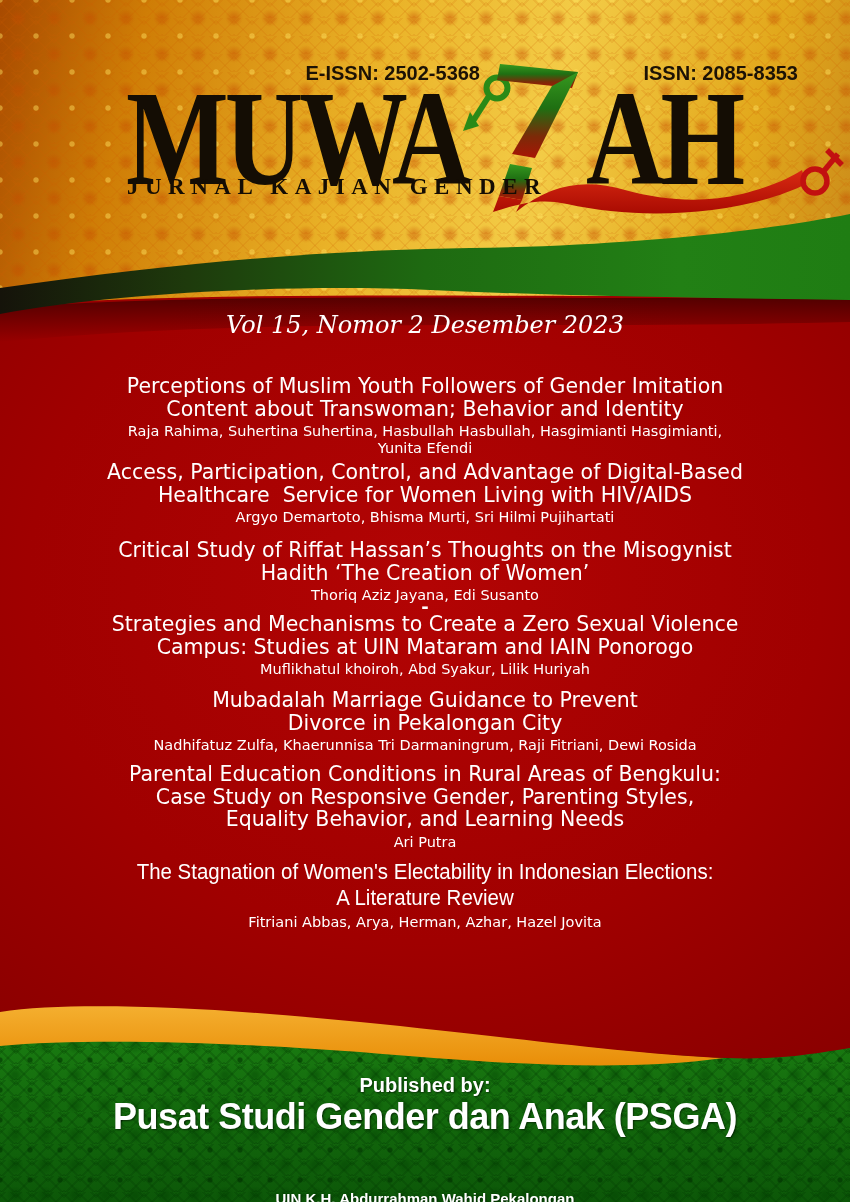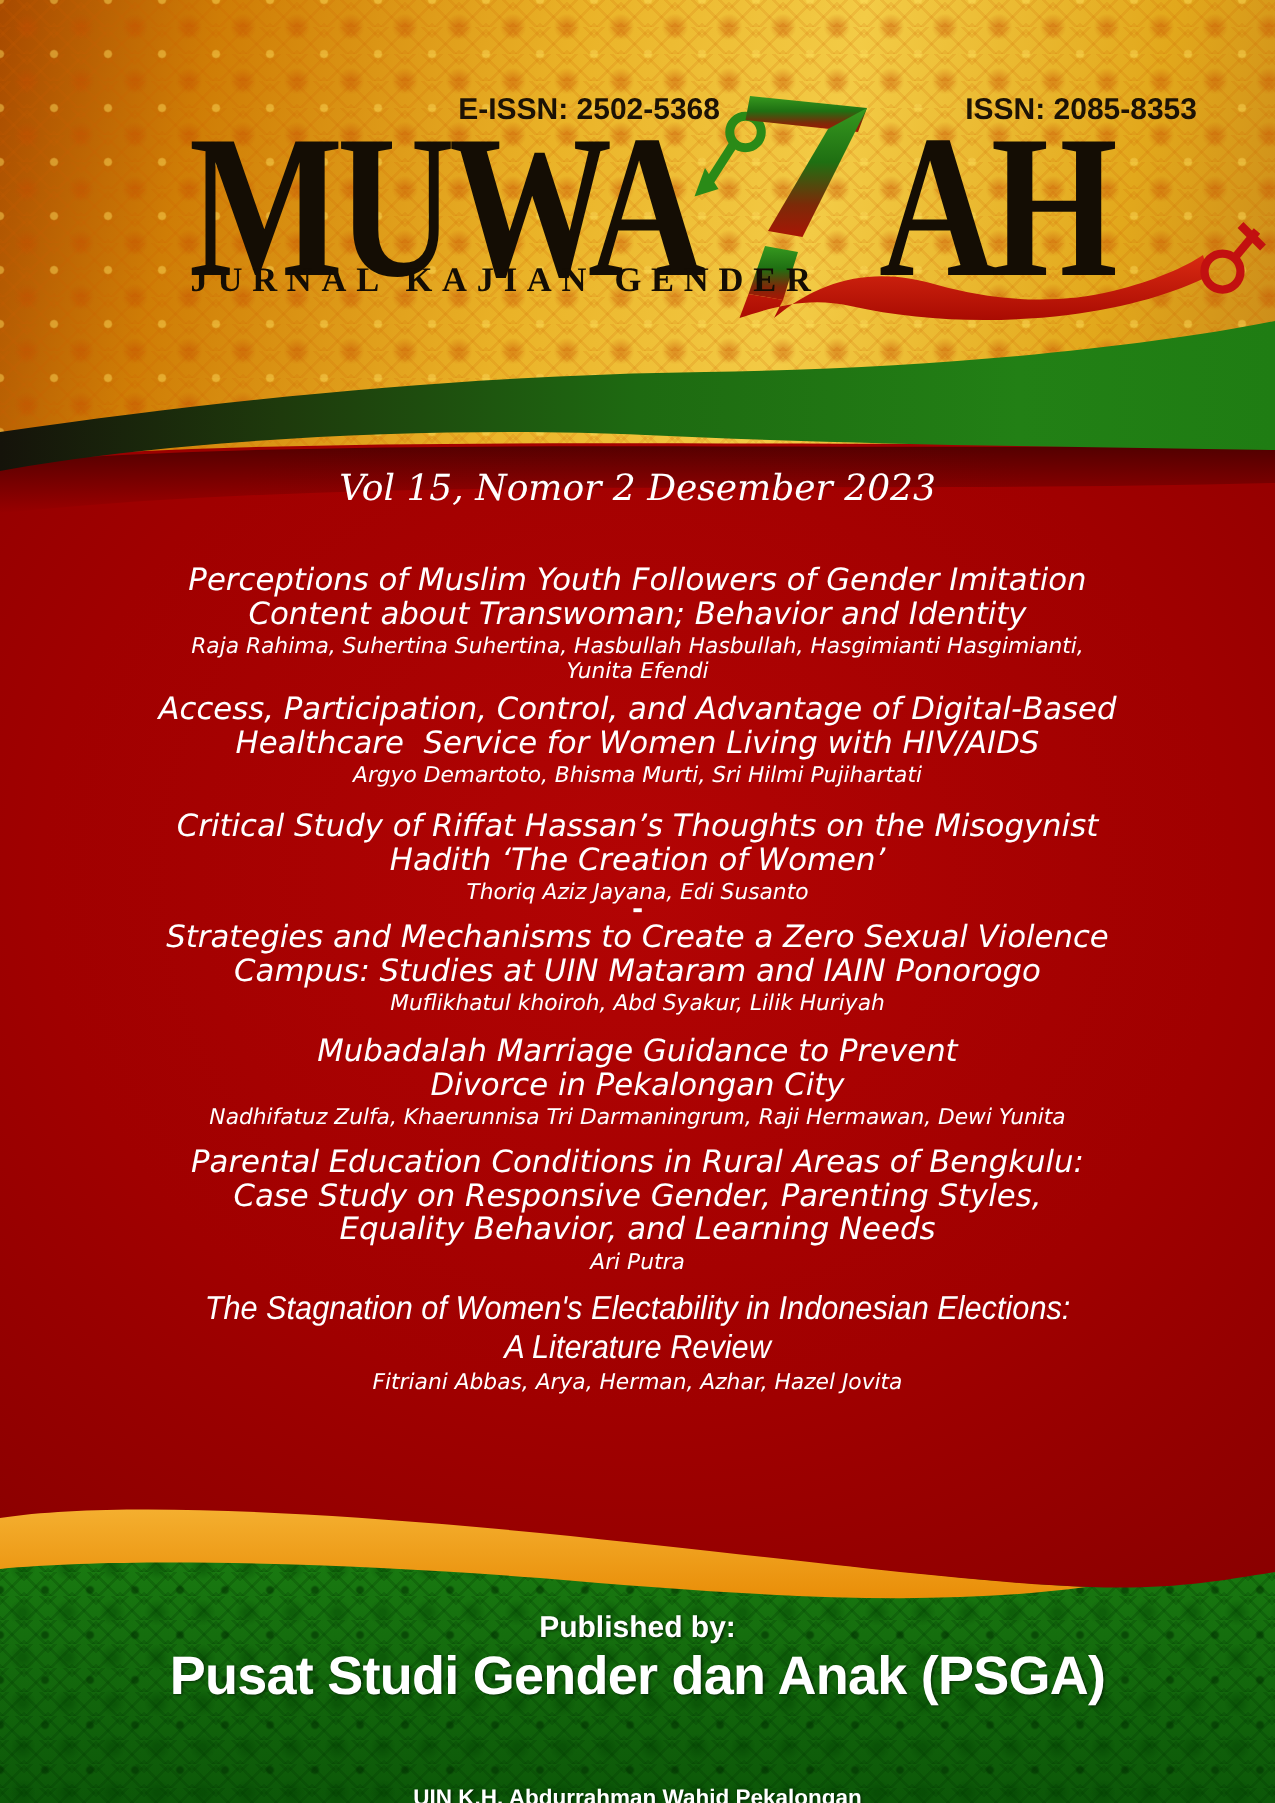--- a/index.html
+++ b/index.html
@@ -51,21 +51,21 @@
     position:absolute;left:127px;top:174px;z-index:6;color:#140d04;
     font-family:"Liberation Serif",serif;font-size:23px;font-weight:600;letter-spacing:6.5px;white-space:nowrap;
   }
   .logo-z-svg{position:absolute;left:440px;top:40px;width:420px;height:190px;z-index:5;}
   
   .red-content{position:absolute;left:0;top:0;width:850px;height:1202px;z-index:7;pointer-events:none;}
   .vol-line{
     position:absolute;left:0;top:311px;width:850px;text-align:center;color:#ffffff;
     font-family:"DejaVu Serif","Liberation Serif",serif;font-style:italic;font-size:24px;
   }
-  .article{position:absolute;left:0;width:850px;text-align:center;color:#ffffff;font-style:italic;}
+  .article{position:absolute;left:0;width:850px;text-align:center;color:#ffffff;}
   .article .t{
     font-family:"DejaVu Sans",sans-serif;font-size:20.5px;line-height:22.5px;white-space:pre-wrap;
   }
   .article .a{
     font-family:"DejaVu Sans",sans-serif;font-size:14.5px;line-height:16.5px;white-space:pre-wrap;margin-top:3px;
   }
   .article.narrow .t{
     font-family:"Liberation Sans",sans-serif;font-size:22px;line-height:26px;
     transform:scale(.93,1);transform-origin:top center;
   }
@@ -195,21 +195,21 @@
 
     <div class="article art3">
       <div class="t">Strategies and Mechanisms to Create a Zero Sexual Violence
 Campus: Studies at UIN Mataram and IAIN Ponorogo</div>
       <div class="a">Muflikhatul khoiroh, Abd Syakur, Lilik Huriyah</div>
     </div>
 
     <div class="article art4">
       <div class="t">Mubadalah Marriage Guidance to Prevent
 Divorce in Pekalongan City</div>
-      <div class="a">Nadhifatuz Zulfa, Khaerunnisa Tri Darmaningrum, Raji Hermawan, Dewi Yunita</div>
+      <div class="a">Nadhifatuz Zulfa, Khaerunnisa Tri Darmaningrum, Raji Fitriani, Dewi Rosida</div>
     </div>
 
     <div class="article art6 narrow">
       <div class="t">The Stagnation of Women's Electability in Indonesian Elections:
 A Literature Review</div>
       <div class="a">Fitriani Abbas, Arya, Herman, Azhar, Hazel Jovita</div>
     </div>
 
     <div class="article art5">
       <div class="t">Parental Education Conditions in Rural Areas of Bengkulu:

